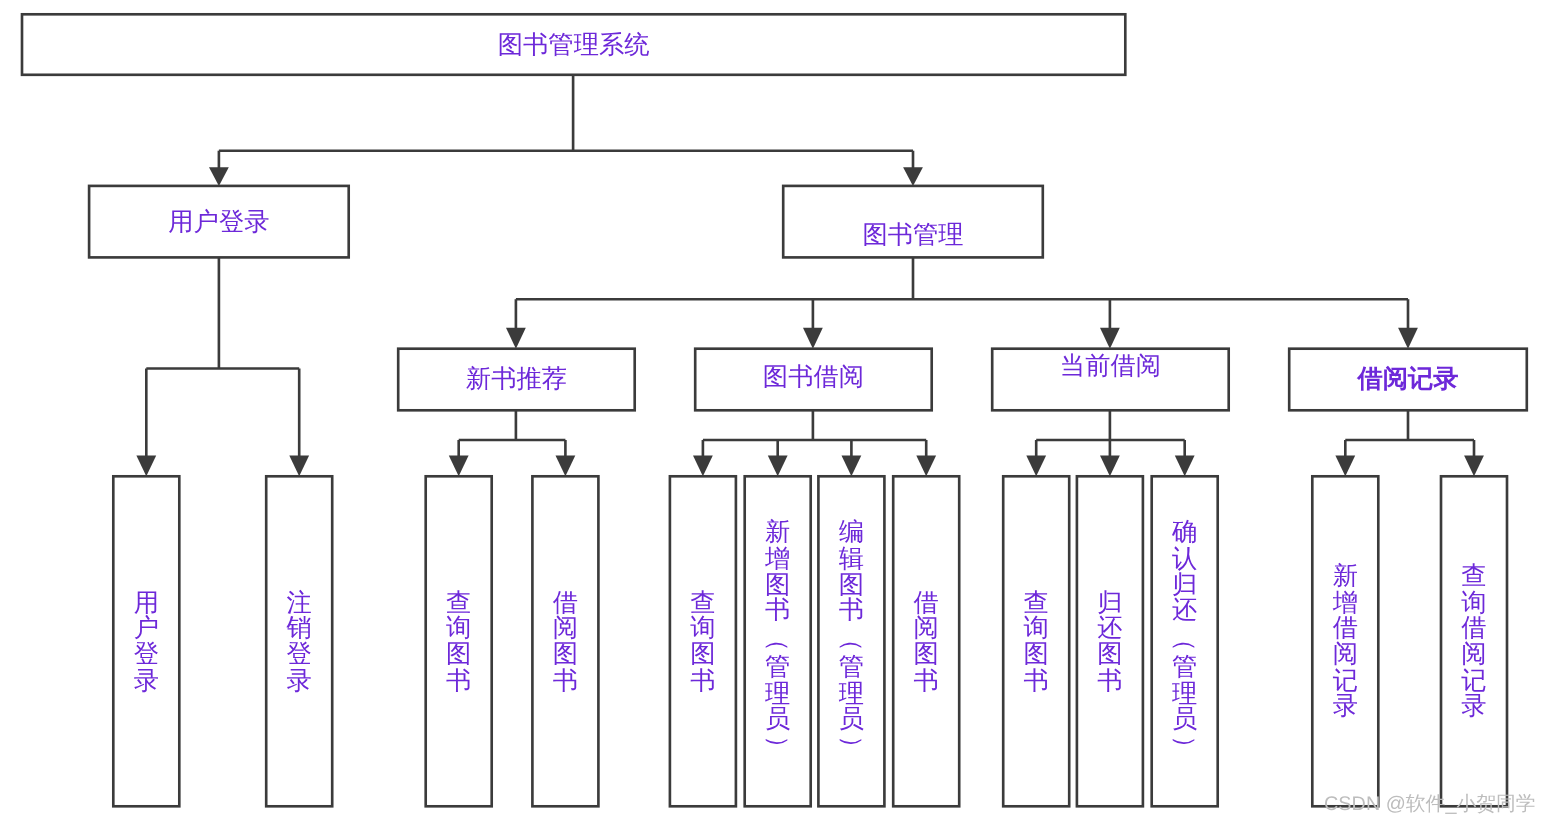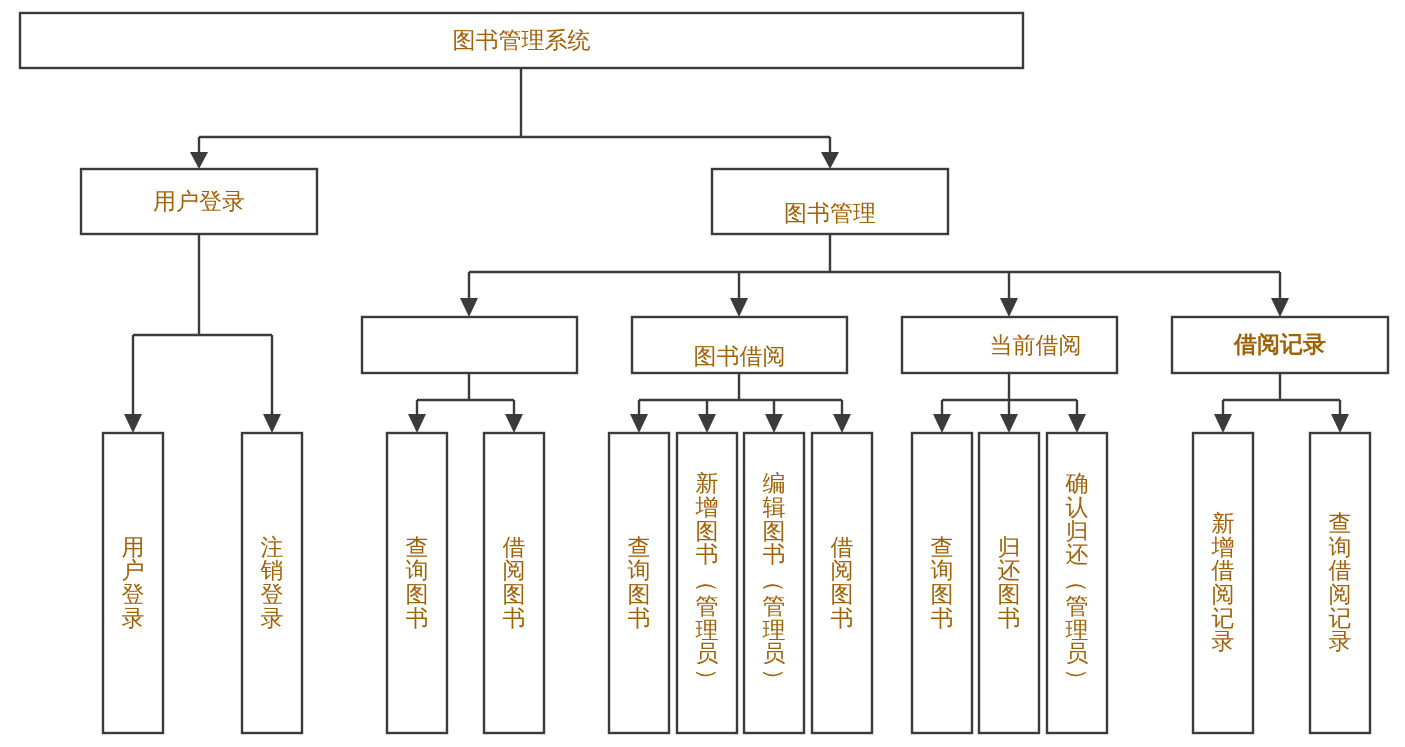--- a/index.html
+++ b/index.html
@@ -43,21 +43,21 @@
     stroke: none;
   }
   .vlabel-wrap {
     position: absolute;
     display: flex;
     flex-direction: column;
     align-items: center;
     justify-content: center;
     font-size: 23px;
     line-height: 1.02;
-    color: #a16207;
+    color: #6d28d9;
     letter-spacing: 0px;
     text-align: center;
     pointer-events: none;
   }
   .vlabel-wrap span {
     display: block;
     line-height: 1.03;
   }
   .watermark {
     position: absolute;
@@ -183,26 +183,29 @@
   </div>
 
   <div class="vlabel-wrap" style="left:81px; top:169px; width:236px; height:65px;">
     <span>用户登录</span>
   </div>
 
   <div class="vlabel-wrap" style="left:712px; top:169px; width:236px; height:65px;margin-top:12px;">
     <span>图书管理</span>
   </div>
 
-
-  <div class="vlabel-wrap" style="left:632px; top:317px; width:215px; height:52px;justify-content:flex-end;">
+  <div class="vlabel-wrap" style="left:362px; top:317px; width:215px; height:56px;">
+    <span>新书推荐</span>
+  </div>
+
+  <div class="vlabel-wrap" style="left:632px; top:317px; width:215px; height:52px;">
     <span>图书借阅</span>
   </div>
 
-  <div class="vlabel-wrap" style="left:902px; top:318px; width:215px; height:56px;margin-left:26px;">
+  <div class="vlabel-wrap" style="left:902px; top:305px; width:215px; height:56px;">
     <span>当前借阅</span>
   </div>
 
   <div class="vlabel-wrap" style="left:1172px; top:317px; width:216px; height:56px;font-weight:bold;">
     <span>借阅记录</span>
   </div>
 
   <div class="vlabel-wrap vstack" style="left:103px; top:433px; width:60px; height:300px;">
       <span>用</span>
       <span>户</span>
@@ -298,13 +301,14 @@
     </div>
   <div class="vlabel-wrap vstack" style="left:1310px; top:433px; width:60px; height:300px;">
       <span>查</span>
       <span>询</span>
       <span>借</span>
       <span>阅</span>
       <span>记</span>
       <span>录</span>
     </div>
 
+  <div class="watermark">CSDN @软件_小贺同学</div>
 </div>
 
 </body></html>

